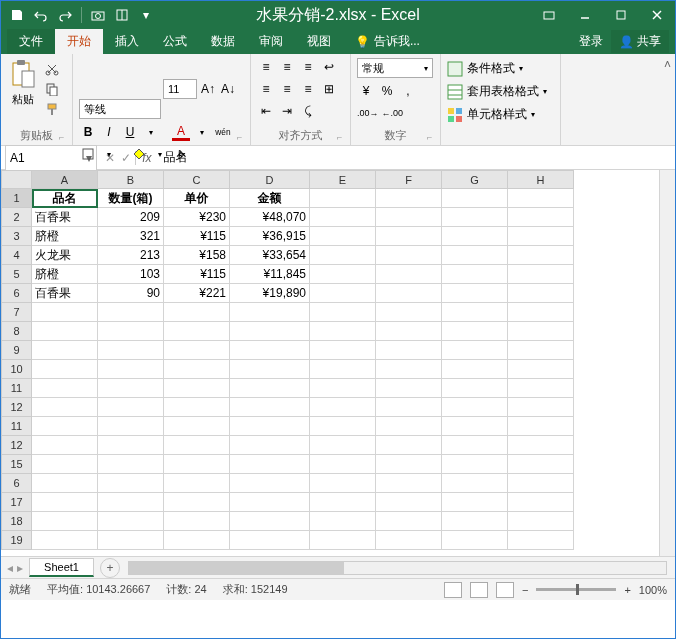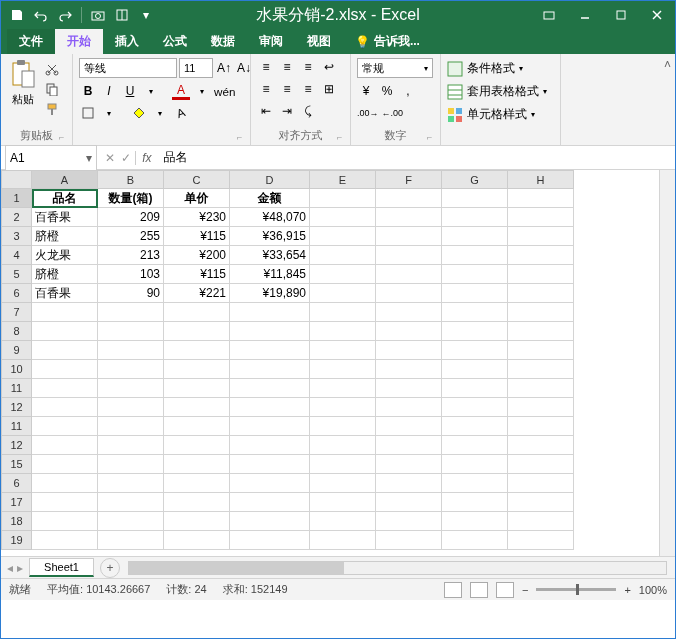--- a/index.html
+++ b/index.html
@@ -8,41 +8,41 @@
 
 .titlebar { height: 28px; background: #217346; color: #fff; display: flex; align-items: center; position: relative; }
 .qat { display: flex; align-items: center; gap: 4px; padding-left: 6px; }
 .qat-btn { width: 20px; height: 20px; display: flex; align-items: center; justify-content: center; cursor: pointer; fill: #fff; color: #fff; }
 .qat-sep { width: 1px; height: 16px; background: rgba(255,255,255,0.3); margin: 0 2px; }
 .title-text { position: absolute; left: 50%; transform: translateX(-50%); font-size: 16px; }
 .winctrl { margin-left: auto; display: flex; }
 .winctrl div { width: 36px; height: 28px; display: flex; align-items: center; justify-content: center; cursor: pointer; }
 
 
-.tabs { height: 25px; background: #217346; display: flex; padding-left: 6px; font-weight: bold; }
+.tabs { height: 25px; background: #217346; display: flex; padding-left: 6px; }
 .tab { padding: 4px 12px; color: #fff; font-size: 12px; cursor: pointer; }
-.tab.active { background: #f3f3f3; color: #8b5cf6; }
+.tab.active { background: #f3f3f3; color: #c2410c; }
 .tab.file { background: #1e6b3f; }
 .tab.tellme { display: flex; align-items: center; gap: 4px; }
 .tabs-right { margin-left: auto; display: flex; align-items: center; padding-right: 6px; gap: 8px; }
 .login { color: #fff; font-size: 12px; cursor: pointer; }
 .share { background: #1e6b3f; color: #fff; padding: 3px 8px; display: flex; align-items: center; gap: 3px; font-size: 12px; }
 
 
 .ribbon { height: 92px; background: #f3f3f3; display: flex; border-bottom: 1px solid #d4d4d4; }
 .group { border-right: 1px solid #d4d4d4; display: flex; flex-direction: column; padding: 4px 6px; position: relative; }
 .group-label { text-align: center; font-size: 11px; color: #666; position: absolute; bottom: 2px; left: 0; right: 0; }
 .group-body { flex: 1; display: flex; gap: 4px; }
 .paste-col { display: flex; flex-direction: column; align-items: center; justify-content: flex-start; gap: 2px; }
 .paste-icon { width: 32px; height: 32px; display: flex; align-items: center; justify-content: center; }
 .mini-col { display: flex; flex-direction: column; gap: 2px; justify-content: flex-start; padding-top: 2px; }
 .mini-btn { width: 18px; height: 18px; display: flex; align-items: center; justify-content: center; cursor: pointer; }
 .font-row { display: flex; gap: 2px; align-items: center; margin-bottom: 4px; }
 .font-select { border: 1px solid #ababab; background: #fff; height: 20px; font-size: 11px; padding: 0 4px; }
-.fn { width: 98px; }
+.fn { width: 82px; margin-top: 41px; }
 .fs { width: 34px; }
 .btn-row { display: flex; gap: 3px; align-items: center; }
 .rbtn { min-width: 18px; height: 18px; display: flex; align-items: center; justify-content: center; cursor: pointer; font-size: 12px; }
 .rbtn.b { font-weight: bold; }
 .rbtn.i { font-style: italic; }
 .rbtn.u { text-decoration: underline; }
 .style-item { display: flex; align-items: center; gap: 4px; font-size: 12px; padding: 2px 0; cursor: pointer; white-space: nowrap; }
 .style-icon { width: 16px; height: 16px; }
 
 
@@ -151,20 +151,27 @@
   <div class="tab active">开始</div>
   <div class="tab">插入</div>
   <div class="tab">公式</div>
   <div class="tab">数据</div>
   <div class="tab">审阅</div>
   <div class="tab">视图</div>
   <div class="tab tellme">
       <span>💡</span>
       <span>告诉我...</span>
     </div>
+  <div class="tabs-right">
+    <div class="login">登录</div>
+    <div class="share">
+        <span>👤</span>
+        <span>共享</span>
+      </div>
+  </div>
 </div>
 
 <div class="ribbon">
 
   <div class="group" style="width:72px">
     <div class="group-body">
       <div class="paste-col">
         <div class="paste-icon">
             <svg width="28" height="30" viewBox="0 0 28 30">
               <rect x="4" y="4" width="16" height="22" fill="#fff" stroke="#b8860b"></rect>
@@ -209,21 +216,21 @@
         <div class="rbtn">A↓</div>
       </div>
       <div class="btn-row" style="margin-bottom:4px">
         <div class="rbtn b">B</div>
         <div class="rbtn i">I</div>
         <div class="rbtn u">U</div>
         <div class="rbtn" style="font-size:8px">▾</div>
         <div style="width:6px"></div>
         <div class="rbtn" style="color:#c00;border-bottom:3px solid #c00">A</div>
         <div class="rbtn" style="font-size:8px">▾</div>
-        <div class="rbtn" style="font-size:14px">
+        <div class="rbtn" style="font-size:10px">
             <sup>wén</sup>
           </div>
       </div>
       <div class="btn-row">
         <div class="rbtn">
             <svg width="14" height="14">
               <rect x="2" y="2" width="10" height="10" fill="none" stroke="#555"></rect>
             </svg>
           </div>
         <div class="rbtn" style="font-size:8px">▾</div>
@@ -370,35 +377,35 @@
             <td class="cell"></td>
             <td class="cell"></td>
             <td class="cell"></td>
             <td class="cell"></td>
           </tr>
         </tbody>
         <tbody>
           <tr>
             <td class="row-hdr">3</td>
             <td class="cell">脐橙</td>
-            <td class="cell right">255</td>
+            <td class="cell right">321</td>
             <td class="cell right">¥115</td>
             <td class="cell right">¥36,915</td>
             <td class="cell"></td>
             <td class="cell"></td>
             <td class="cell"></td>
             <td class="cell"></td>
           </tr>
         </tbody>
         <tbody>
           <tr>
             <td class="row-hdr">4</td>
             <td class="cell">火龙果</td>
             <td class="cell right">213</td>
-            <td class="cell right">¥200</td>
+            <td class="cell right">¥158</td>
             <td class="cell right">¥33,654</td>
             <td class="cell"></td>
             <td class="cell"></td>
             <td class="cell"></td>
             <td class="cell"></td>
           </tr>
         </tbody>
         <tbody>
           <tr>
             <td class="row-hdr">5</td>

